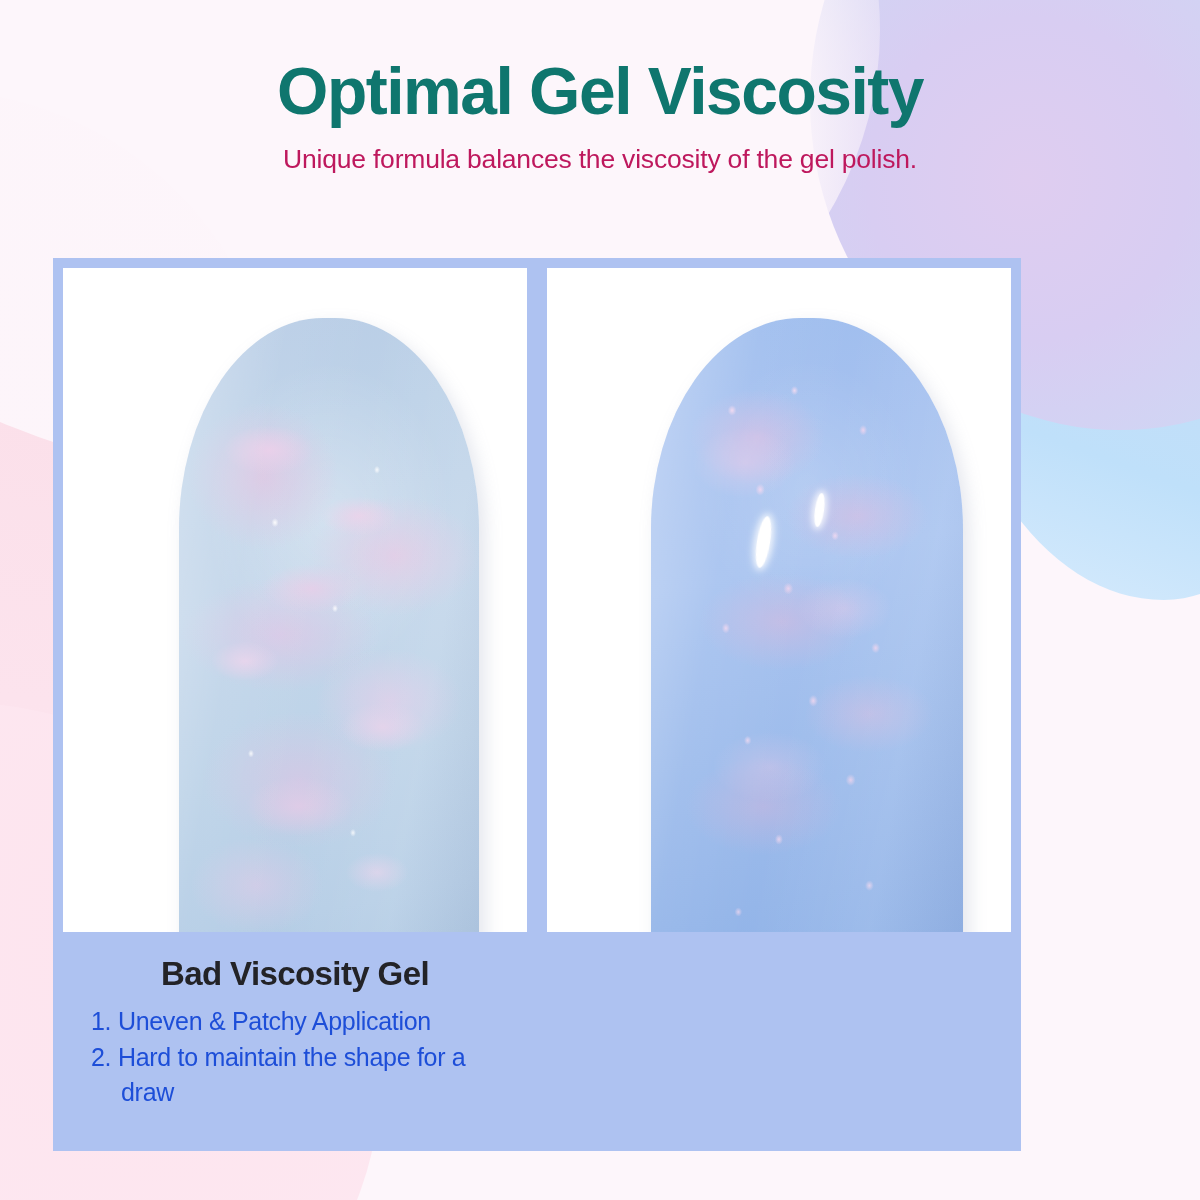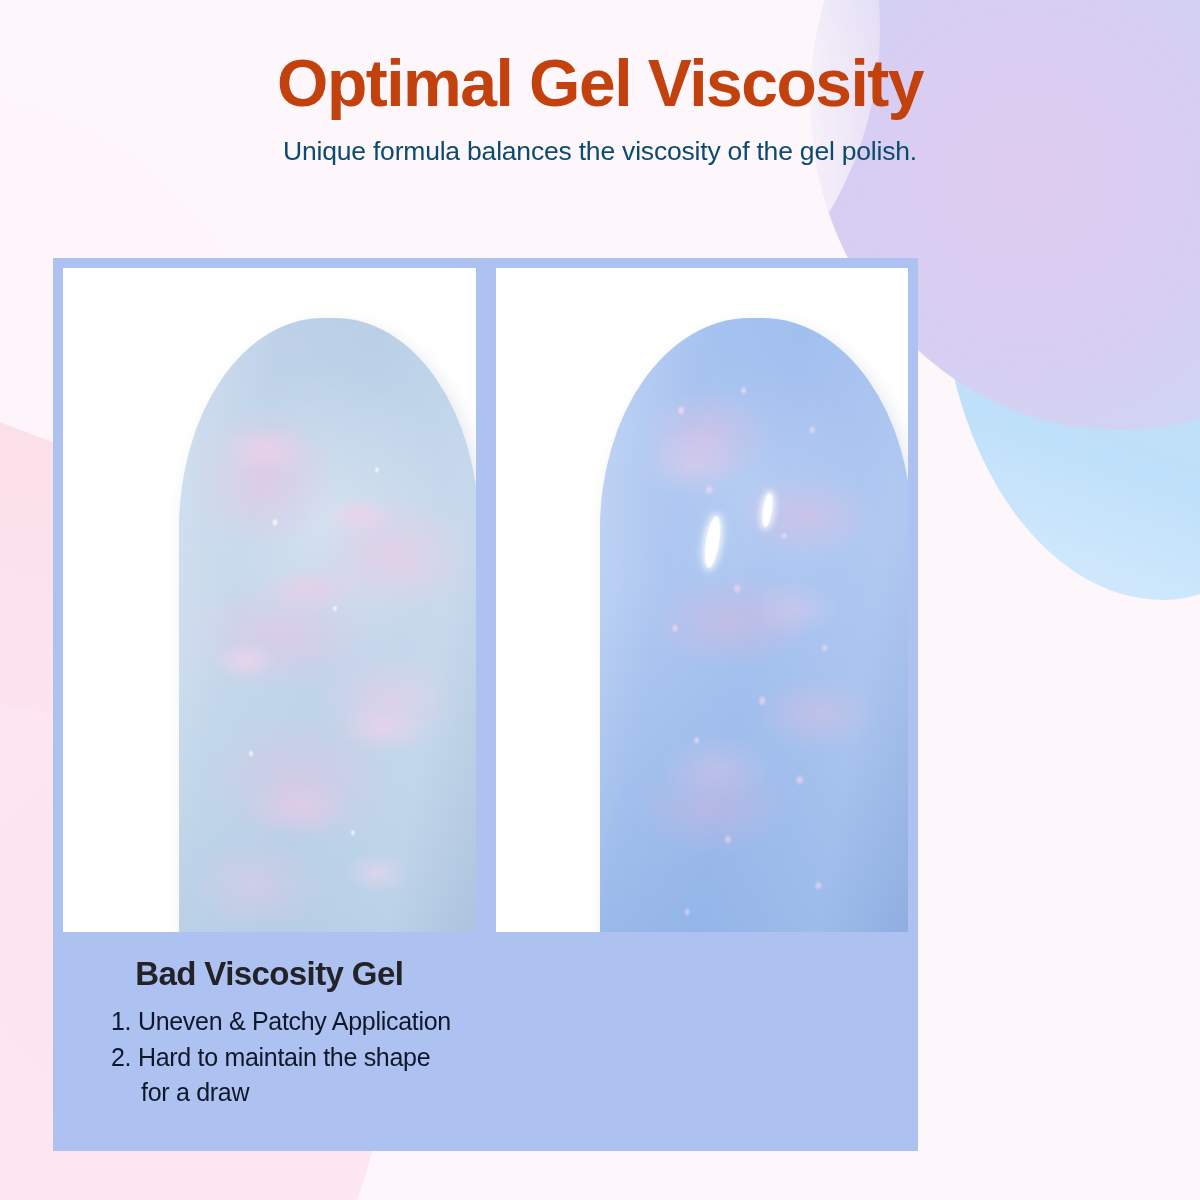--- a/index.html
+++ b/index.html
@@ -78,44 +78,44 @@
   
   .header {
     position: absolute;
     left: 0;
     right: 0;
     top: 46px;
     text-align: center;
     z-index: 5;
   }
   .title {
-    margin: 0;
+    margin: 8px;
     font-size: 66px;
     line-height: 74px;
     font-weight: bold;
     letter-spacing: -1.5px;
-    color: #c2410c;
+    color: #0f766e;
     font-family: "Liberation Sans", sans-serif;
   }
   .subtitle {
     margin: 12px 0 0 0;
     font-size: 26.5px;
     line-height: 38px;
-    color: #0c4a6e;
+    color: #be185d;
     font-weight: normal;
     letter-spacing: -0.2px;
   }
   .subtitle span { display: block; }
 
   
   .cards {
     position: absolute;
     left: 53px;
     top: 258px;
-    width: 865px;
+    width: 968px;
     display: flex;
     z-index: 5;
   }
   .card {
     width: 524px;
     border: 10px solid #aec2f1;
     box-sizing: border-box;
     background: #aec2f1;
     display: flex;
     flex-direction: column;
@@ -258,26 +258,25 @@
     color: #232327;
   }
   .caption-list {
     margin: 0;
     padding: 0 16px 0 28px;
     list-style: none;
   }
   .caption-list li {
     font-size: 25px;
     line-height: 35px;
-    color: #0f172a;
+    color: #1d4ed8;
     letter-spacing: -0.3px;
     padding-left: 30px;
     text-indent: -30px;
     margin-bottom: 1px;
-    margin-left: 20px;
   }
   .caption-list li .num { }
 </style>
 </head>
 <body>
 
 <div id="page">
 
   <div class="bg-layer">
     <div class="blob blob-pink-left"></div>

